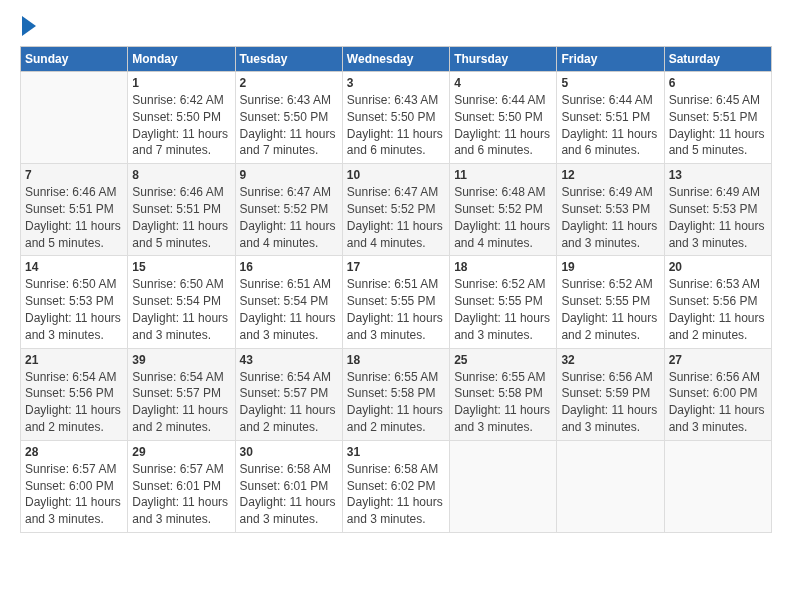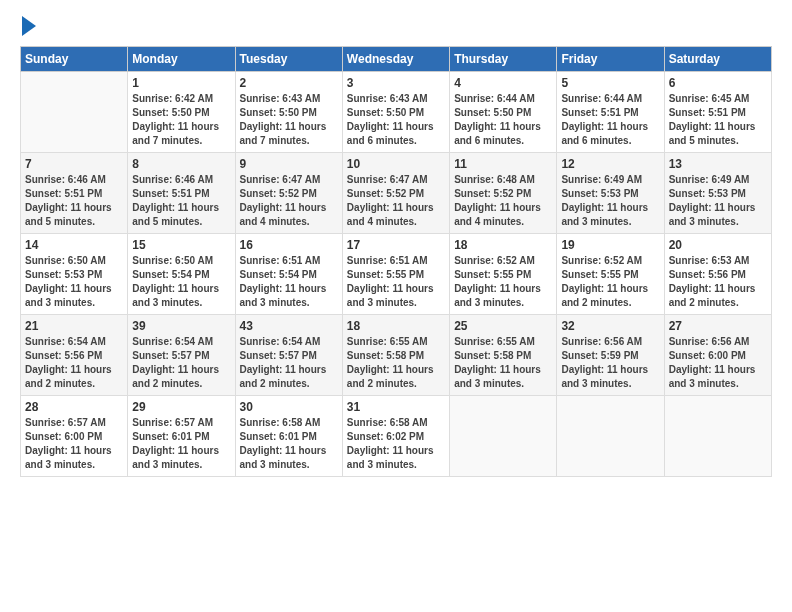--- a/index.html
+++ b/index.html
@@ -89,24 +89,23 @@
       background: #f9f9f9;
     }
     .day-number {
       font-size: 12px;
       font-weight: bold;
       color: #333;
       display: block;
       margin-bottom: 2px;
     }
     .day-info {
-      font-size: 10px;
+      font-size: 12px;
       color: #444;
       line-height: 1.4;
-      font-weight: bold;
     }
     .row-shaded td {
       background-color: #f5f5f5;
     }
   </style>
 </head>
 <body>
 
 <div class="page">
   <div class="header">

